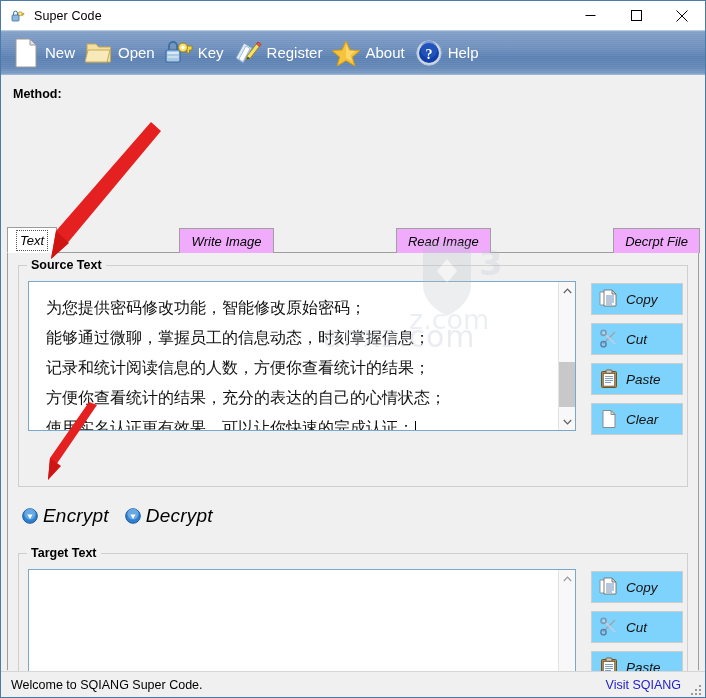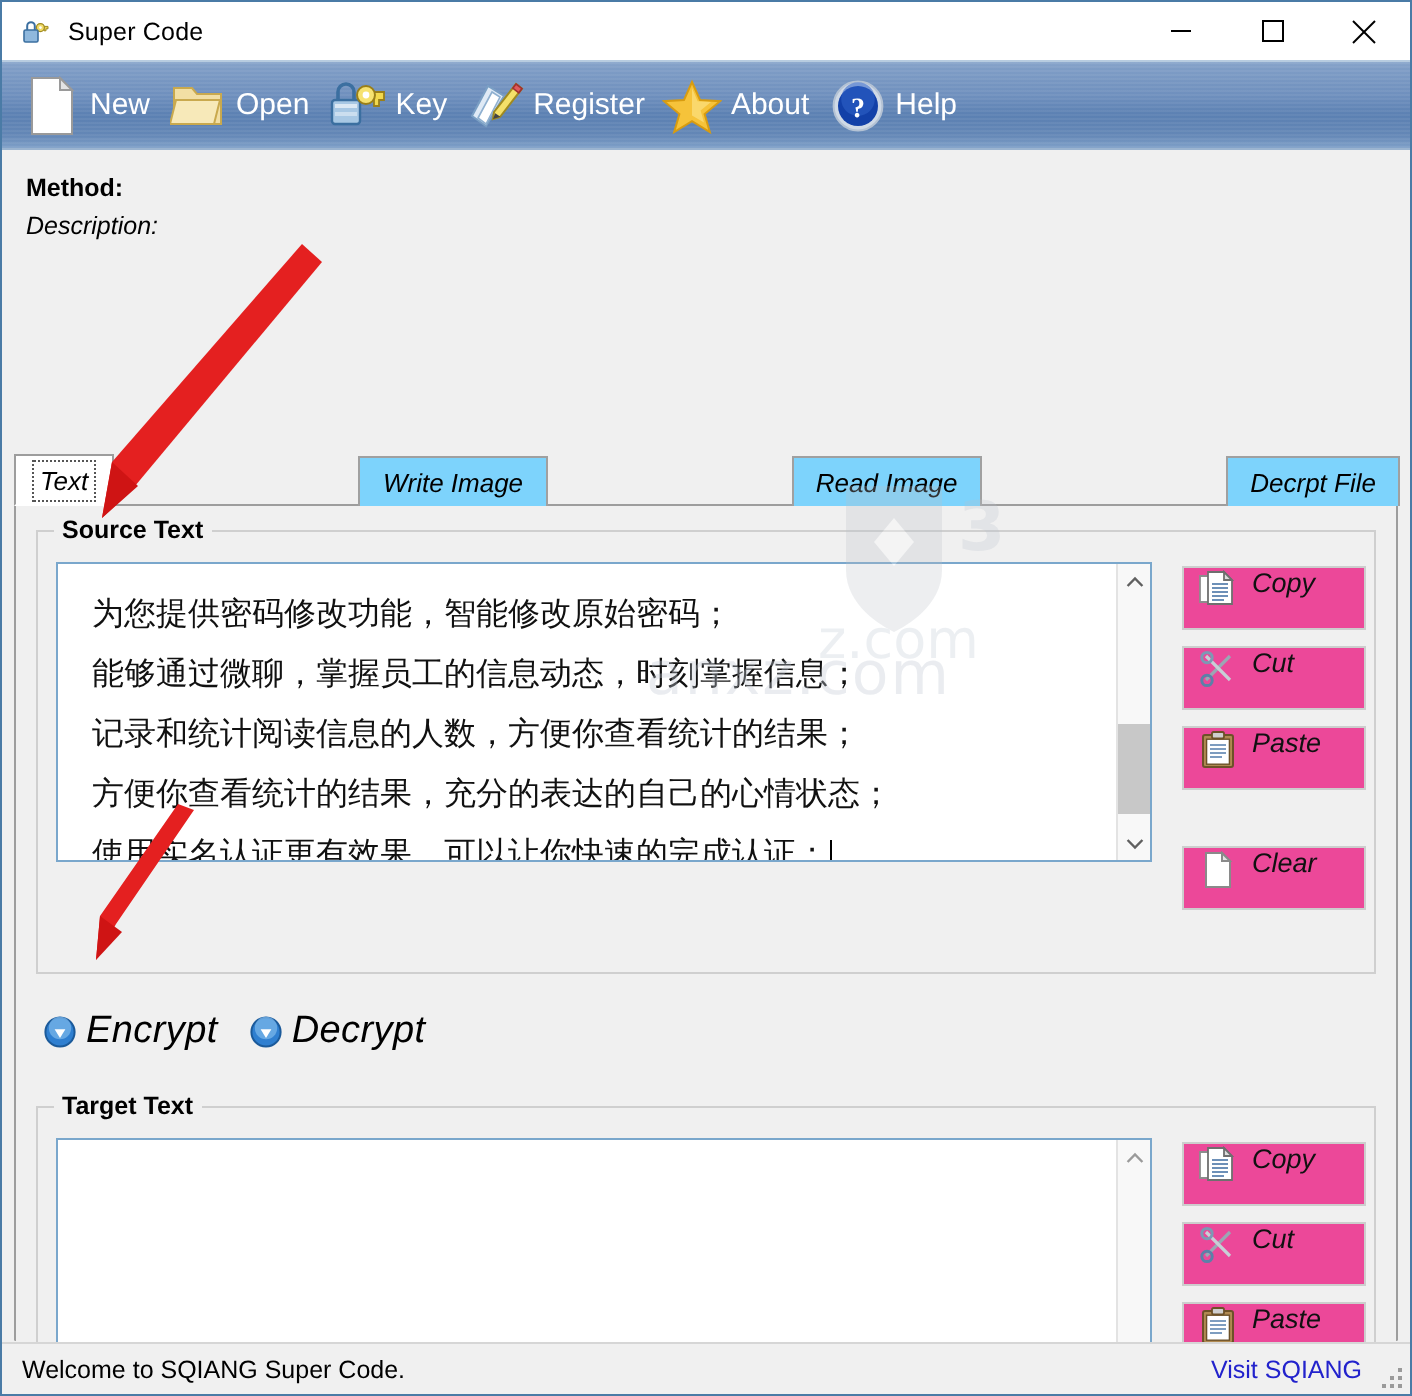--- a/index.html
+++ b/index.html
@@ -158,21 +158,21 @@
   .tab {
     height: 25px;
     min-width: 38px;
     padding: 0 11px;
     display: flex;
     align-items: center;
     justify-content: center;
     font-size: 13px;
     font-style: italic;
     color: #000;
-    background: #7dd3fc;
+    background: #f0abfc;
     border: 1px solid #a0a0a0;
     border-bottom: none;
     box-sizing: border-box;
     margin-right: -1px;
     white-space: nowrap;
   }
   .tab.selected {
     height: 26px;
     background: #ffffff;
     border: 1px solid #9d9d9d;
@@ -273,25 +273,25 @@
     position: absolute;
     left: 0; right: 0;
     background: #c8c8c8;
   }
 
   
   .sidebtn {
     position: absolute;
     width: 92px;
     height: 32px;
-    background: #ec4899;
+    background: #7dd3fc;
     border: 1px solid #cdcdcd;
     box-sizing: border-box;
     display: flex;
-    align-items: flex-start;
+    align-items: center;
     padding-left: 6px;
   }
   .sidebtn .bico {
     width: 22px;
     height: 22px;
     flex: 0 0 auto;
     display: flex;
     align-items: center;
     justify-content: center;
     margin-right: 6px;
@@ -486,21 +486,20 @@
         </svg>
       </span>
       <span class="tb-label">Help</span>
     </div>
   </div>
 
   <div class="content">
 
     <div class="method-area">
       <div class="method-label">Method:</div>
-      <div class="desc-label">Description:</div>
     </div>
 
     <div class="tabstrip">
 
       <div class="tabheaders">
         <div class="tab selected">
           <span class="tabtxt">Text</span>
         </div>
         <div class="tab">
           <span class="tabtxt">Write Image</span>
@@ -584,21 +583,21 @@
                 <line x1="6" y1="7.5" x2="14" y2="7.5"></line>
                   <line x1="6" y1="9.5" x2="14" y2="9.5"></line>
                 <line x1="6" y1="11.5" x2="14" y2="11.5"></line>
                   <line x1="6" y1="13.5" x2="12" y2="13.5"></line>
               </g>
             </svg>
           </span>
           <span class="blabel">Paste</span>
         </div>
 
-        <div class="sidebtn" style="left:583px; top:150px;margin-top:20px;">
+        <div class="sidebtn" style="left:583px; top:150px;">
           <span class="bico">
             <svg width="20" height="20" viewBox="0 0 20 20">
               <path d="M4 1.5 h8 l4 4 v13 h-12 z" fill="#ffffff" stroke="#8a8a8a" stroke-width="1"></path>
               <path d="M12 1.5 v4 h4 z" fill="#e2e2e2" stroke="#8a8a8a" stroke-width="1"></path>
             </svg>
           </span>
           <span class="blabel">Clear</span>
         </div>
 
         <div class="radiorow" style="left:14px; top:252px;">

